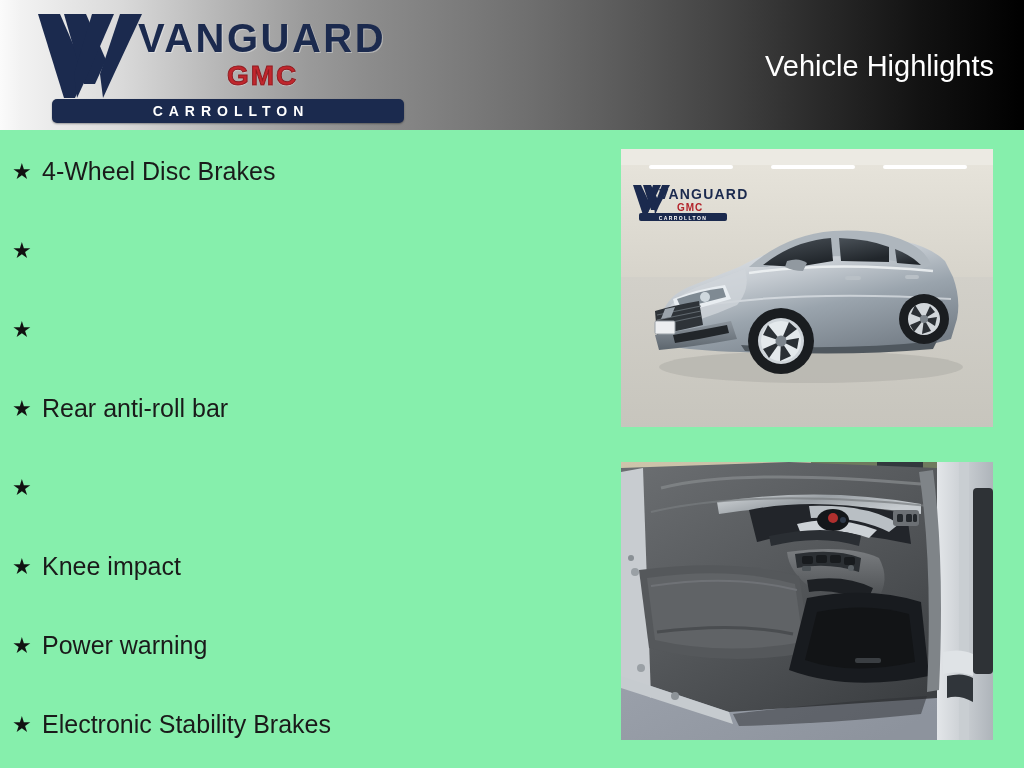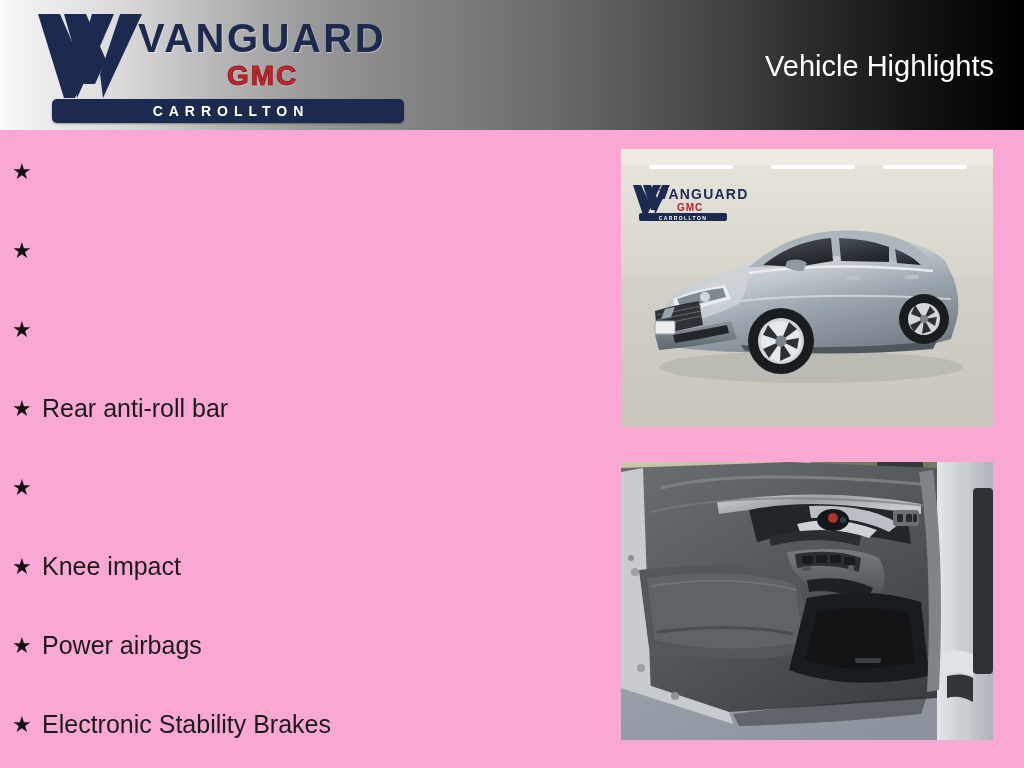--- a/index.html
+++ b/index.html
@@ -11,21 +11,21 @@
     width: 1024px;
     height: 768px;
     background: #f6f6f6;
     font-family: "Liberation Sans", sans-serif;
     overflow: hidden;
   }
   .slide {
     position: relative;
     width: 1024px;
     height: 768px;
-    background: #f9a8d4;
+    background: #86efac;
   }
 
   
   .header {
     position: absolute;
     left: 0;
     top: 0;
     width: 1024px;
     height: 130px;
     background: linear-gradient(90deg,
@@ -209,41 +209,42 @@
       </div>
 
     </div>
 
     <div class="header-title">Vehicle Highlights</div>
   </div>
 
   <ul class="features">
     <li class="feature">
       <span class="feature-star">★</span>
+      <span class="feature-label">4-Wheel Disc Brakes</span>
     </li>
     <li class="feature">
       <span class="feature-star">★</span>
     </li>
     <li class="feature">
       <span class="feature-star">★</span>
     </li>
     <li class="feature">
       <span class="feature-star">★</span>
       <span class="feature-label">Rear anti-roll bar</span>
     </li>
     <li class="feature">
       <span class="feature-star">★</span>
     </li>
     <li class="feature">
       <span class="feature-star">★</span>
       <span class="feature-label">Knee impact</span>
     </li>
     <li class="feature">
       <span class="feature-star">★</span>
-      <span class="feature-label">Power airbags</span>
+      <span class="feature-label">Power warning</span>
     </li>
     <li class="feature">
       <span class="feature-star">★</span>
       <span class="feature-label">Electronic Stability Brakes</span>
     </li>
   </ul>
 
   <div class="photo photo-exterior">
     <svg viewBox="0 0 372 278" xmlns="http://www.w3.org/2000/svg" aria-hidden="true">
       <defs>

